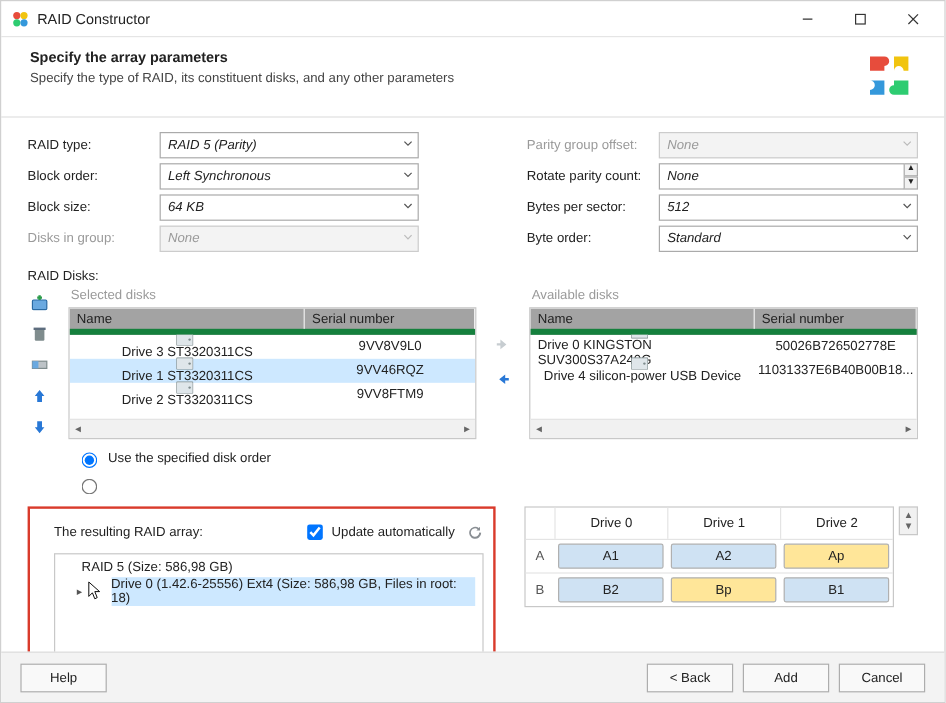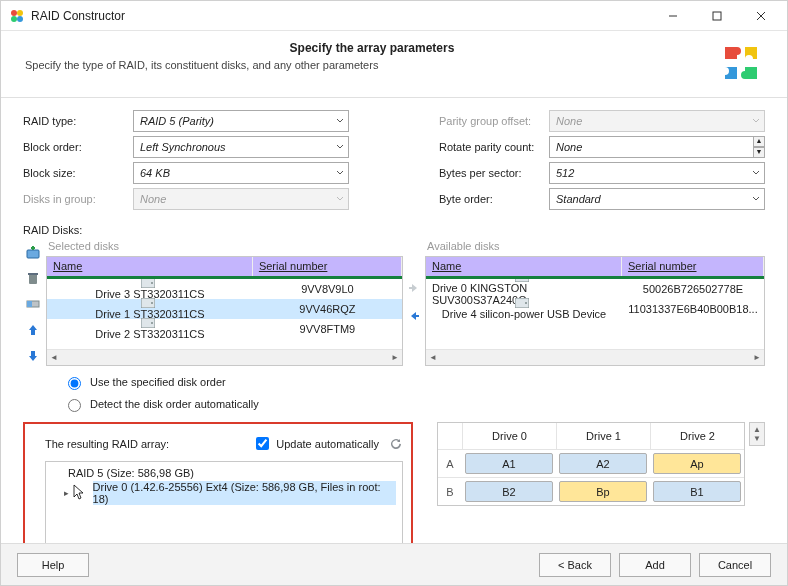--- a/index.html
+++ b/index.html
@@ -6,42 +6,42 @@
   body { margin: 0; background: #f5f5f5; font-size: 11px; color: #222; }
   .window { width: 788px; height: 586px; background: #fff; border: 1px solid #d0d0d0; position: relative; }
   .titlebar { height: 30px; display: flex; align-items: center; padding: 0 4px 0 8px; border-bottom: 1px solid #e5e5e5; }
   .titlebar .app-icon { width: 16px; height: 16px; margin-right: 6px; }
   .titlebar .title { flex: 1; font-size: 12px; }
   .win-btns { display: flex; }
   .win-btn { width: 44px; height: 28px; display: flex; align-items: center; justify-content: center; }
   .win-btn svg { width: 10px; height: 10px; }
   .header { padding: 10px 24px 8px 24px; display: flex; align-items: flex-start; }
   .header .txt { flex: 1; }
-  .header h1 { margin: 0 0 4px 0; font-size: 12px; font-weight: 700; text-align: center; }
+  .header h1 { margin: 0 0 4px 0; font-size: 12px; font-weight: 700; }
   .header p { margin: 0; font-size: 11px; color: #444; }
   .puzzle { width: 44px; height: 44px; }
   .divider { height: 1px; background: #e0e0e0; margin: 4px 0 10px 0; }
   .content { padding: 0 22px; }
   .two-col { display: flex; gap: 90px; }
   .col { flex: 1; }
   .form-row { display: flex; align-items: center; height: 26px; margin-bottom: 0; }
   .form-row label { width: 110px; font-size: 11px; color: #222; }
   .form-row.disabled label, .form-row.disabled .select-box { color: #9a9a9a; }
   .select-box { flex: 1; height: 22px; border: 1px solid #aaa; background: #fff; display: flex; align-items: center; padding: 0 4px 0 6px; position: relative; font-size: 11px; font-style: italic; }
   .select-box.disabled { background: #f3f3f3; color: #9a9a9a; border-color: #ccc; }
   .select-box .caret { margin-left: auto; }
   .spinner { width: 12px; display: flex; flex-direction: column; margin-left: -1px; }
   .spinner div { border: 1px solid #aaa; height: 11px; font-size: 7px; text-align: center; line-height: 8px; background: #f2f2f2; }
   .section-label { font-size: 11px; margin: 12px 0 4px 0; }
-  .disks-block { display: flex; gap: 1px; align-items: stretch; }
+  .disks-block { display: flex; gap: 12px; align-items: stretch; }
   .disk-toolbar { width: 22px; display: flex; flex-direction: column; gap: 6px; padding-top: 2px; }
   .tb-btn { width: 20px; height: 20px; display: flex; align-items: center; justify-content: center; border: 1px solid transparent; }
   .tb-btn svg { width: 14px; height: 14px; }
   .grid-box { flex: 1; border: 1px solid #c8c8c8; background: #fff; height: 110px; display: flex; flex-direction: column; overflow: hidden; }
-  .grid-header { display: flex; background: #c4b5fd; border-bottom: 3px solid #15803d; height: 22px; text-decoration: underline; }
+  .grid-header { display: flex; background: #a3a3a3; border-bottom: 5px solid #15803d; height: 22px; }
   .grid-header div { padding: 3px 6px; font-size: 11px; border-right: 1px solid #eee; }
   .grid-body { flex: 1; overflow: hidden; }
   .grid-row { display: flex; height: 20px; align-items: center; }
   .grid-row.selected { background: #cde8ff; }
   .grid-row div { padding: 0 6px; font-size: 11px; display: flex; align-items: center; flex-direction: column; }
   .grid-row .drive-icon { width: 14px; height: 10px; margin-right: 4px; flex-shrink: 0; }
   .col-name   { width: 58%; }
   .col-name-avail { width: 58%; }
   .col-serial { width: 42%; }
   .col-serial-avail { width: 42%; }
@@ -341,21 +341,20 @@
       </div>
     </div>
 
     <div class="radios">
       <label>
           <input type="radio" name="ord" checked="" style=""> 
           <span>Use the specified disk order</span>
         </label>
       <label>
           <input type="radio" name="ord" style=""> 
-          <span>Detect the disk order automatically</span>
         </label>
     </div>
 
     <div class="result-wrap">
       <div class="result-box">
         <div class="result-top">
           <span class="lbl">The resulting RAID array:</span>
           <label class="chk">
               <input type="checkbox" checked="" style=""> 
               <span>Update automatically</span>

